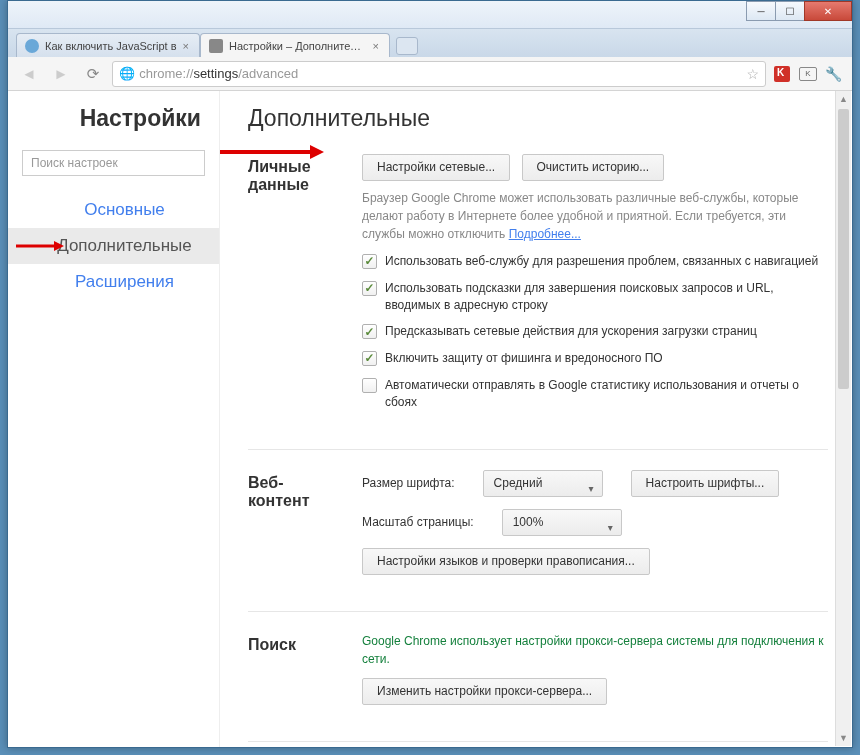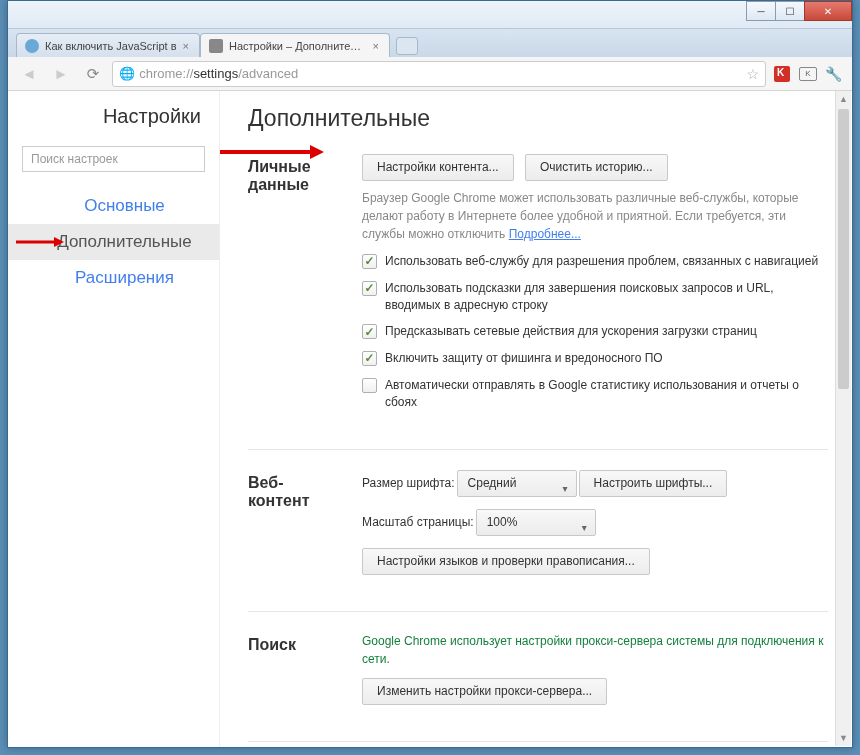--- a/index.html
+++ b/index.html
@@ -121,22 +121,22 @@
   top: 90px; left: 0; right: 0; bottom: 0;
   display: flex;
   background: #fff;
 }
 .sidebar {
   width: 212px;
   padding: 14px 0 0 0;
   border-right: 1px solid #eee;
 }
 .sidebar h1 {
-  font-size: 20px;
-  font-weight: normal;
+  font-size: 23px;
+  font-weight: bold;
   color: #333;
   text-align: right;
   padding-right: 18px;
   margin-bottom: 18px;
 }
 .search-settings {
   margin: 0 14px 16px 14px;
   height: 26px;
   border: 1px solid #ccc;
   padding: 0 8px;
@@ -232,21 +232,21 @@
   border-radius: 2px;
   background: linear-gradient(#fff,#f0f0f0);
   flex-shrink: 0;
   margin-top: 1px;
   display: flex; align-items: center; justify-content: center;
   color: #5a8a3a;
   font-size: 12px;
   font-weight: bold;
   cursor: pointer;
 }
-.form-row { display: flex; align-items: center; gap: 2px; margin-bottom: 12px; font-size: 12px; color:#333; }
+.form-row { display: flex; align-items: center; gap: 28px; margin-bottom: 12px; font-size: 12px; color:#333; }
 .select {
   height: 27px;
   border: 1px solid #c8c8c8;
   border-radius: 2px;
   background: linear-gradient(#f8f8f8,#ececec);
   padding: 0 26px 0 10px;
   font-size: 12px;
   position: relative;
   cursor: pointer;
   min-width: 120px;
@@ -350,21 +350,21 @@
       <h1>Дополнительные</h1>
 
       <svg class="red-arrow-big" style="left:-6px;top:53px" viewBox="0 0 110 16">
           <line x1="0" y1="8" x2="96" y2="8" stroke="#d00" stroke-width="4"></line>
           <polygon points="96,1 110,8 96,15" fill="#d00"></polygon>
         </svg>
 
       <div class="section">
         <div class="section-label">Личные данные</div>
         <div class="section-body">
-          <span class="btn">Настройки контента...</span>
+          <span class="btn">Настройки сетевые...</span>
           <span class="btn">Очистить историю...</span>
           <div class="desc">
             <span>Браузер Google Chrome может использовать различные веб-службы, которые делают работу в Интернете более удобной и приятной.
 Если требуется, эти службы можно отключить</span>
             <a>Подробнее...</a>
           </div>
           <div class="check-row">
             <div class="checkbox">✓</div>
             <span>Использовать веб-службу для разрешения проблем, связанных с навигацией</span>
           </div>

